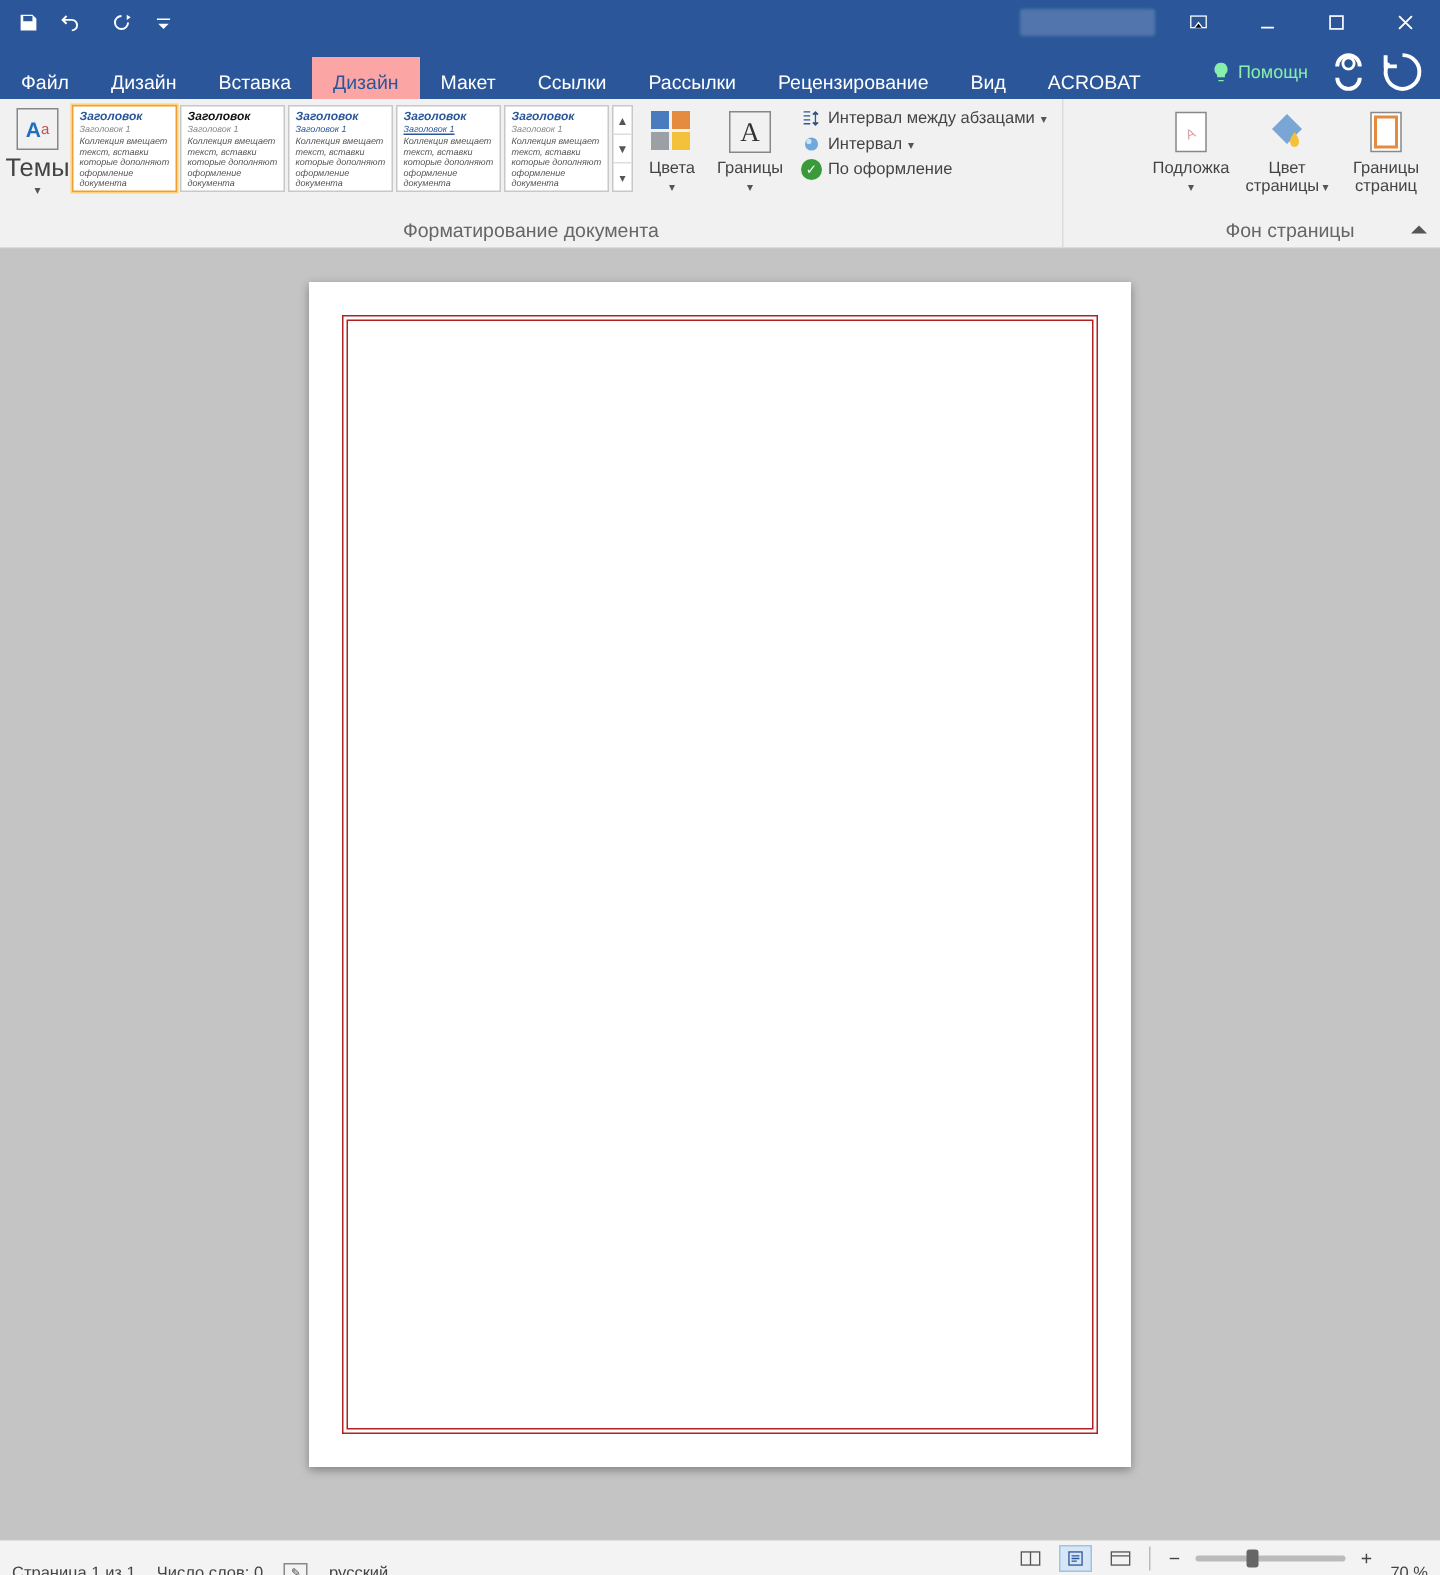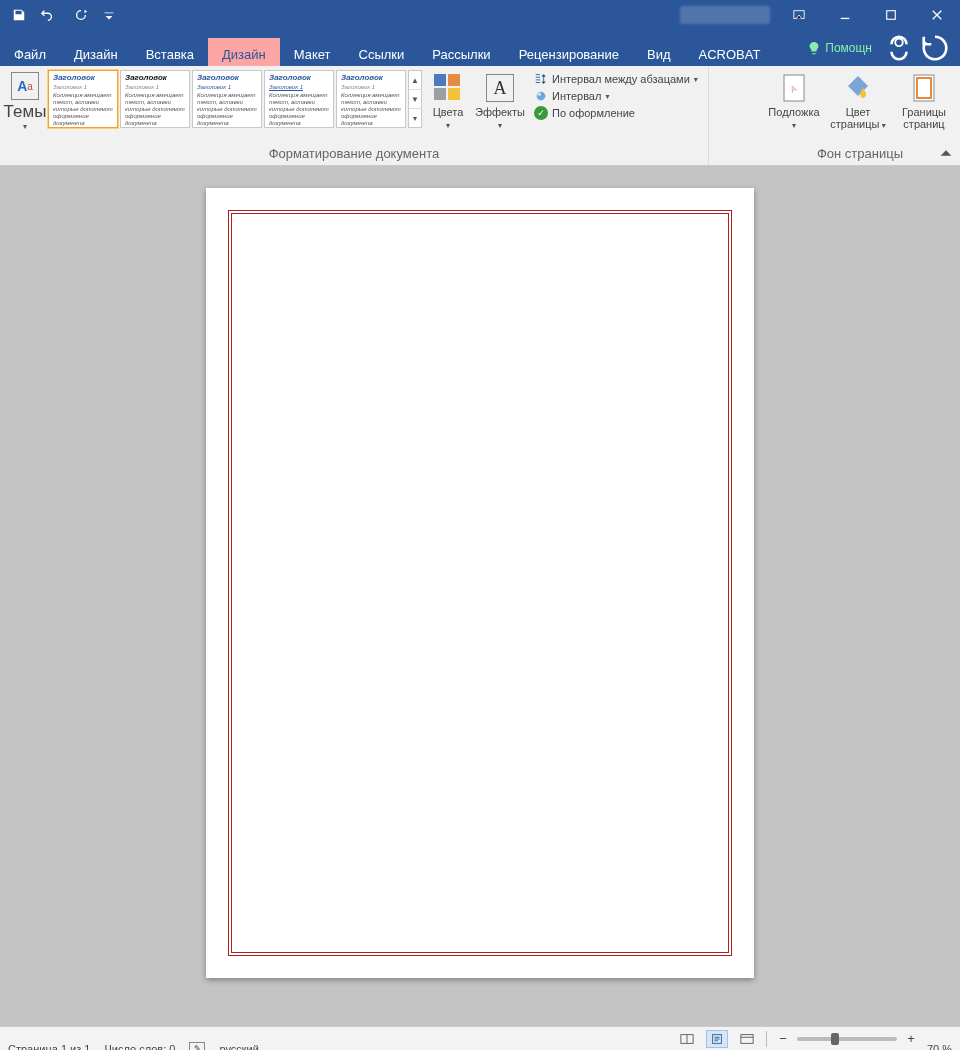--- a/index.html
+++ b/index.html
@@ -209,21 +209,21 @@
               <rect x="16" y="16" width="12" height="12" fill="#f3c13a"></rect>
             </svg>
         </div>
         <div class="bl"><span>Цвета</span><br><span class="drop-caret">▾</span></div>
       </div>
 
       <div class="big-btn" style="width:52px">
         <div class="bi">
           <div style="width:28px;height:28px;border:1px solid #888;display:flex;align-items:center;justify-content:center;font-family:serif;font-size:18px;color:#333;">A</div>
         </div>
-        <div class="bl"><span>Эффекты</span><br><span class="drop-caret">▾</span></div>
+        <div class="bl"><span>Границы</span><br><span class="drop-caret">▾</span></div>
       </div>
 
       <div class="small-controls">
         <div class="sc">
           <svg viewBox="0 0 16 16">
               <path stroke="#2b579a" d="M2 3h5M2 6h5M2 9h5M2 12h5"></path>
               <path stroke="#2b579a" d="M11 3v10M9 5l2-2 2 2M9 11l2 2 2-2"></path>
             </svg>
           <span>Интервал между абзацами</span>
             <span class="drop-caret">▾</span>

